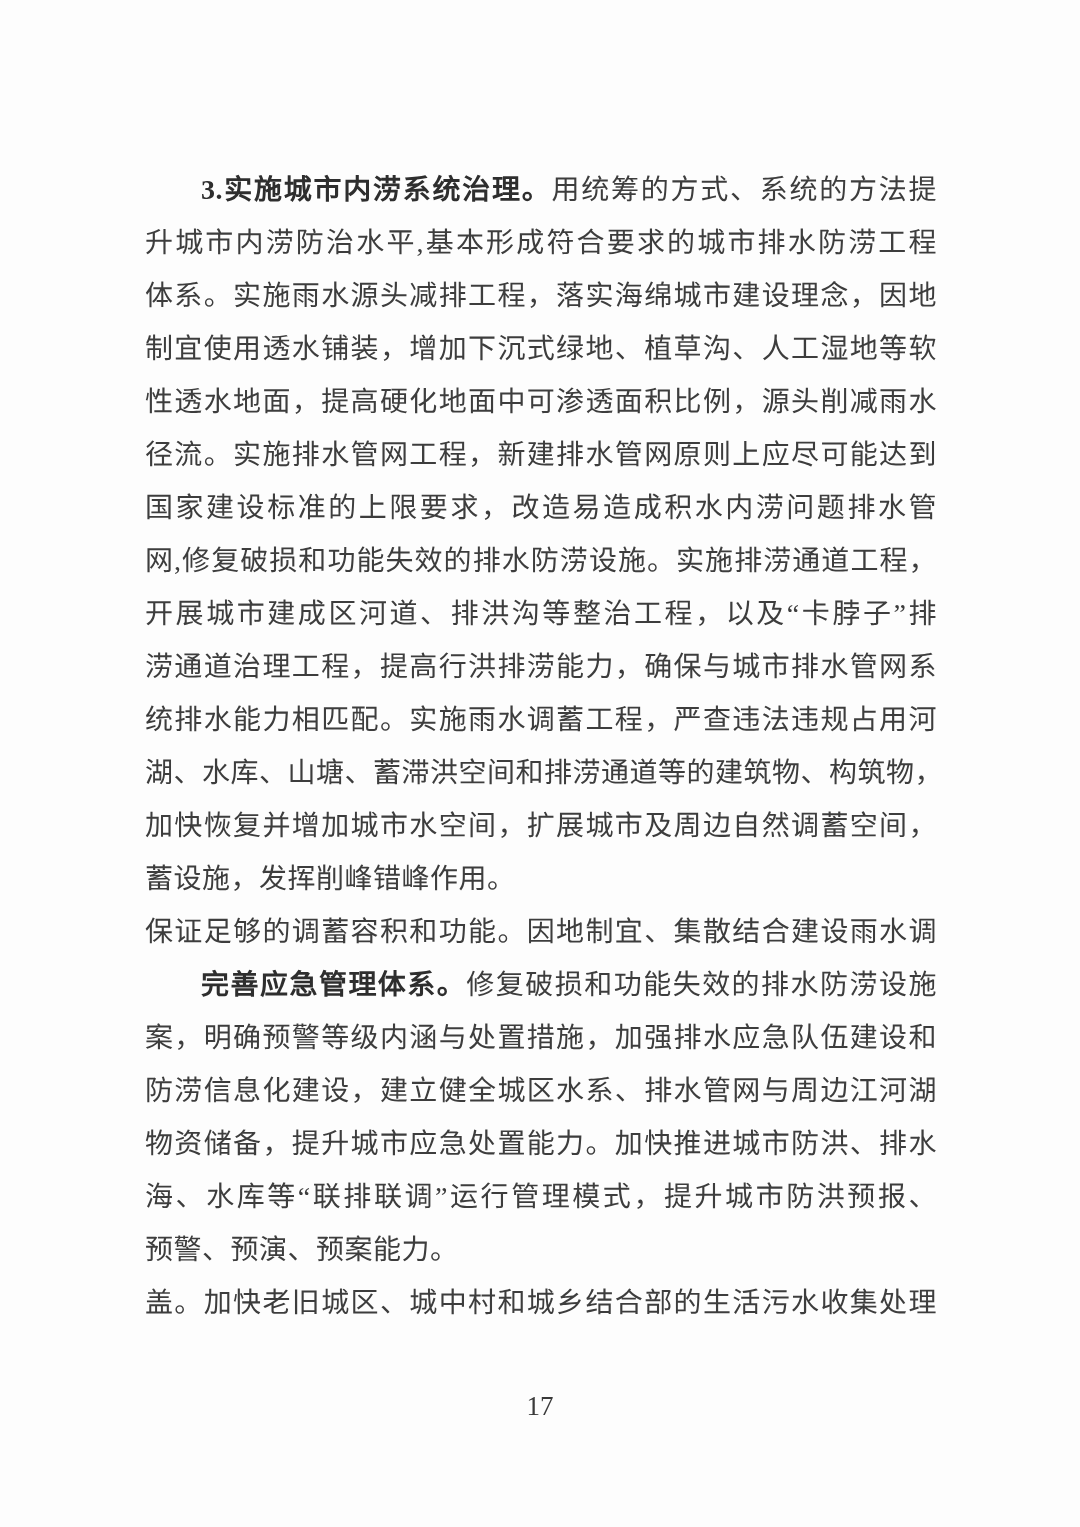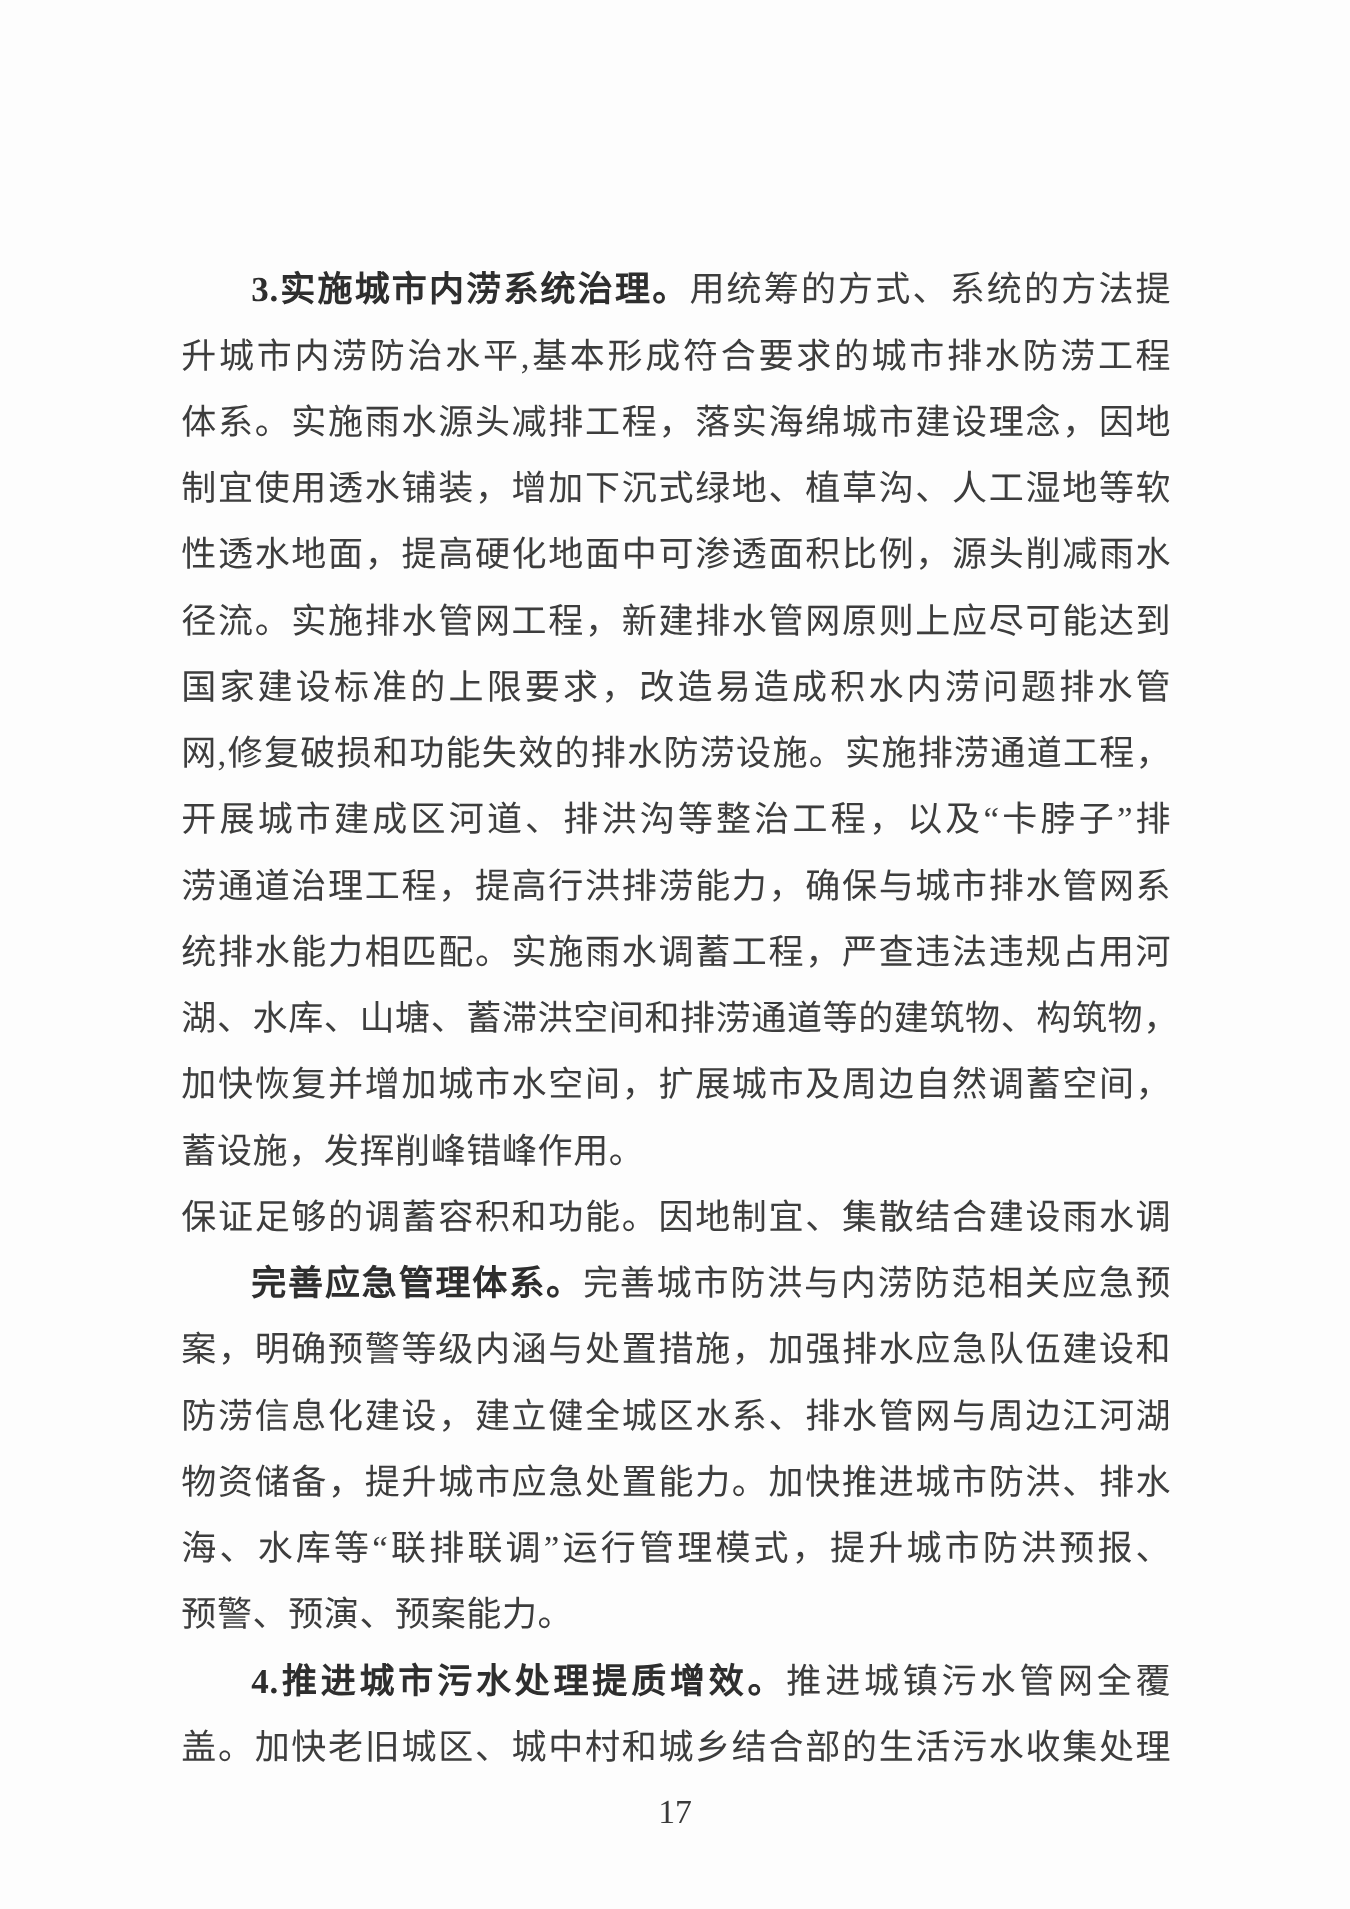--- a/index.html
+++ b/index.html
@@ -14,21 +14,20 @@
     font-family:"Liberation Serif","DejaVu Serif",serif;
     color:var(--ink);
     overflow:hidden;
     position:relative;
   }
   .page{
     position:absolute;
     left:0;top:0;
     width:1080px;height:1216px;
     background:var(--paper);
-    margin-top:43px;
   }
   .doc-body{
     position:absolute;
     left:145px;
     top:163px;
     width:792px;
   }
   .line{
     font-size:28px;
     line-height:53px;
@@ -76,23 +75,22 @@
       <div class="line"><span>径流。实施排水管网工程，新建排水管网原则上应尽可能达到</span></div>
       <div class="line"><span>国家建设标准的上限要求，改造易造成积水内涝问题排水管</span></div>
       <div class="line"><span>网,修复破损和功能失效的排水防涝设施。实施排涝通道工程，</span></div>
       <div class="line"><span>开展城市建成区河道、排洪沟等整治工程，以及“卡脖子”排</span></div>
       <div class="line"><span>涝通道治理工程，提高行洪排涝能力，确保与城市排水管网系</span></div>
       <div class="line"><span>统排水能力相匹配。实施雨水调蓄工程，严查违法违规占用河</span></div>
       <div class="line"><span>湖、水库、山塘、蓄滞洪空间和排涝通道等的建筑物、构筑物，</span></div>
       <div class="line"><span>加快恢复并增加城市水空间，扩展城市及周边自然调蓄空间，</span></div>
       <div class="line para-end"><span>蓄设施，发挥削峰错峰作用。</span></div>
       <div class="line"><span>保证足够的调蓄容积和功能。因地制宜、集散结合建设雨水调</span></div>
-      <div class="line indent"><span class="lead">完善应急管理体系。</span><span>完善城市防洪与内涝防范相关应急预</span></div>
+      <div class="line indent"><span class="lead">完善应急管理体系。</span><span>修复破损和功能失效的排水防涝设施</span></div>
       <div class="line"><span>案，明确预警等级内涵与处置措施，加强排水应急队伍建设和</span></div>
       <div class="line"><span>防涝信息化建设，建立健全城区水系、排水管网与周边江河湖</span></div>
       <div class="line"><span>物资储备，提升城市应急处置能力。加快推进城市防洪、排水</span></div>
       <div class="line"><span>海、水库等“联排联调”运行管理模式，提升城市防洪预报、</span></div>
       <div class="line para-end"><span>预警、预演、预案能力。</span></div>
-      <div class="line indent"><span class="lead">4.推进城市污水处理提质增效。</span><span>推进城镇污水管网全覆</span></div>
       <div class="line"><span>盖。加快老旧城区、城中村和城乡结合部的生活污水收集处理</span></div>
     </div>
   <div class="page-number">17</div>
 </div>
 
 </body></html>

